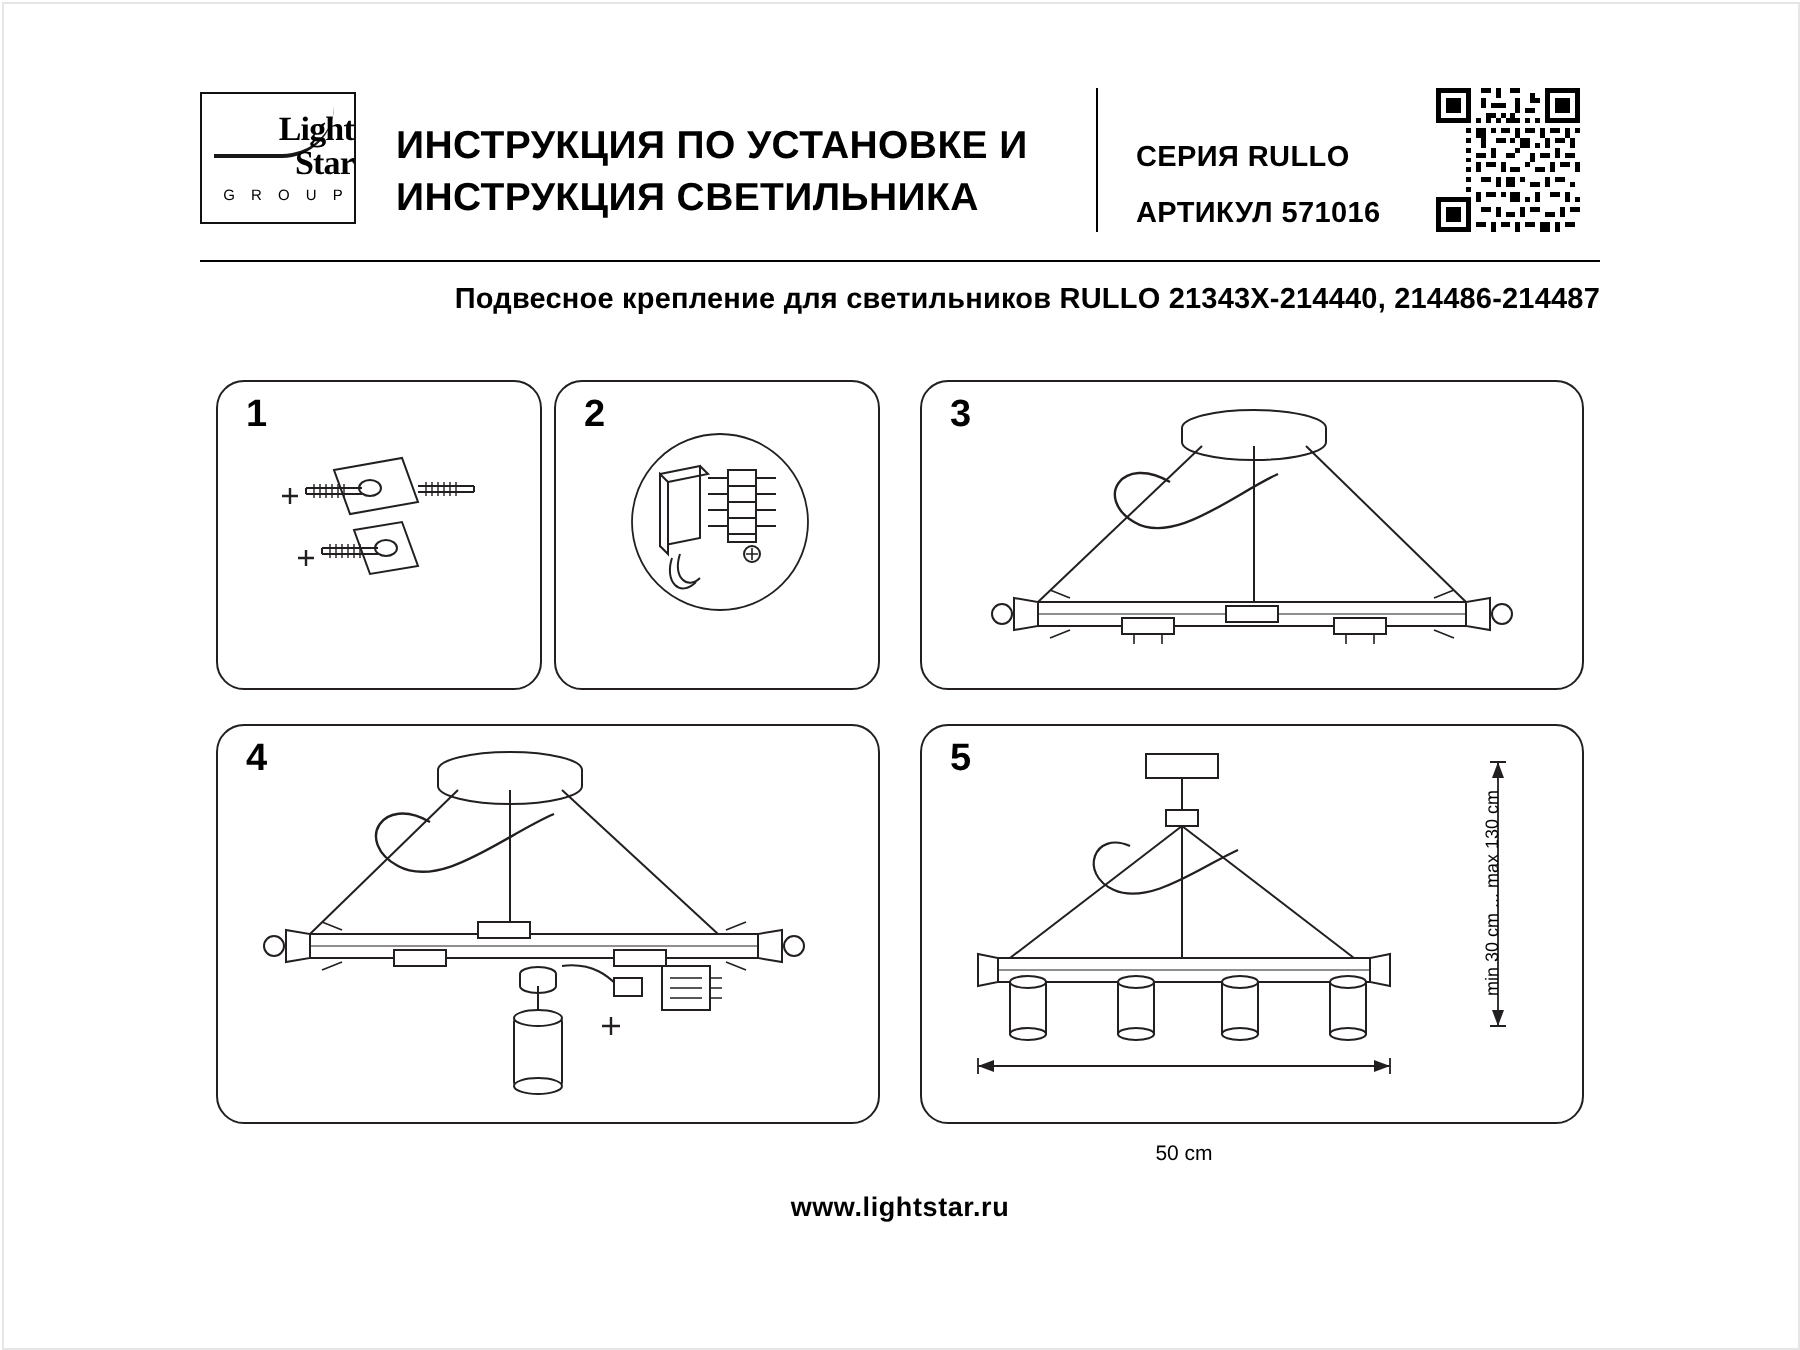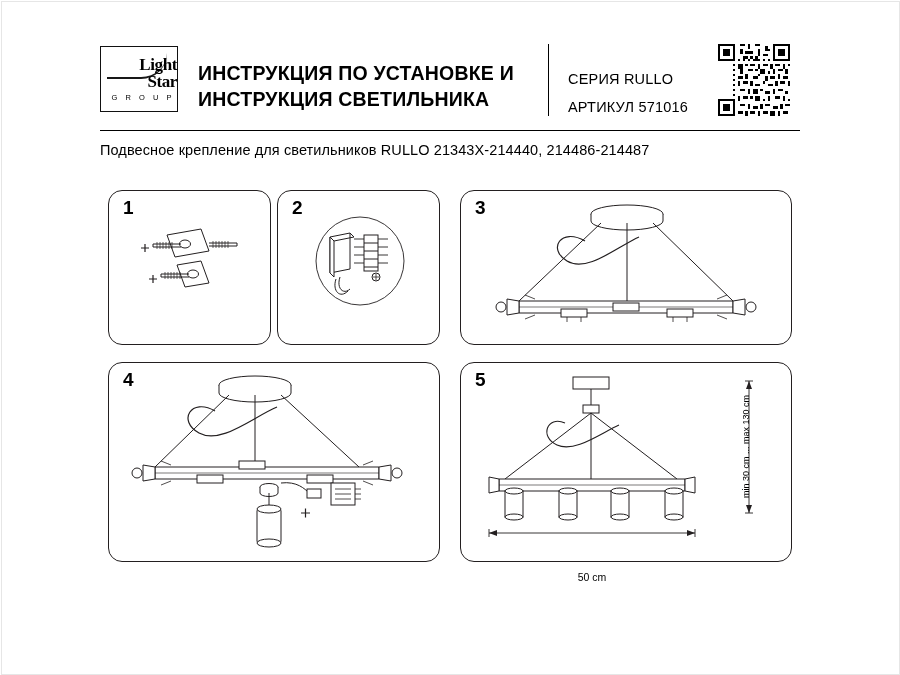--- a/index.html
+++ b/index.html
@@ -88,21 +88,21 @@
     top: 0px;
     width: 1px;
     height: 72px;
     background: #000;
   }
   .series {
     position: absolute;
     left: 468px;
     top: 22px;
     font-size: 14.5px;
-    font-weight: normal;
+    font-weight: bold;
     line-height: 1.9;
     letter-spacing: 0.2px;
   }
   .qr {
     position: absolute;
     left: 618px;
     top: 0px;
     width: 72px;
     height: 72px;
   }
@@ -114,22 +114,23 @@
     width: 700px;
     height: 1px;
     background: #000;
   }
   .subtitle {
     position: absolute;
     left: 100px;
     top: 142px;
     width: 700px;
     font-size: 14.5px;
-    font-weight: normal;
+    font-weight: bold;
     letter-spacing: 0.1px;
+    text-align: right;
   }
 
   
   .panel {
     position: absolute;
     border: 1px solid #231f20;
     border-radius: 14px;
     box-sizing: border-box;
     background: #fff;
   }
@@ -515,14 +516,15 @@
         <line x1="288" y1="18" x2="288" y2="150" stroke-width="0.9"></line>
         <path d="M284 18 h8 M284 150 h8" stroke-width="0.9"></path>
         <path d="M288 18 l-3 8 h6 Z" fill="#231f20" stroke="none"></path>
         <path d="M288 150 l-3 -8 h6 Z" fill="#231f20" stroke="none"></path>
       </g>
     </svg>
     <div style="position:absolute; left:0; top:164px; width:262px; text-align:center; font-size:10.5px;margin-top:44px;">50 cm</div>
     <div style="position:absolute; left:278px; top:8px; height:150px; width:14px; writing-mode:vertical-rl; transform:rotate(180deg); font-size:9px; display:flex; align-items:center; justify-content:center;">min 30 cm ... max 130 cm</div>
   </div>
 
+  <div class="footer">www.lightstar.ru</div>
 
 </div>
 
 </body></html>

